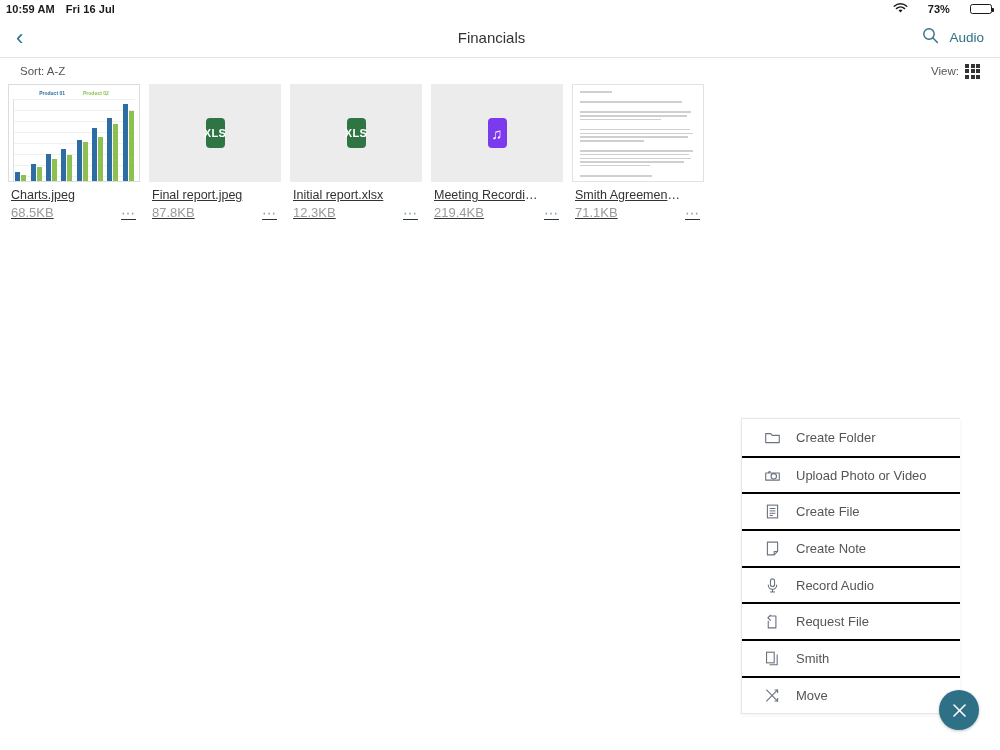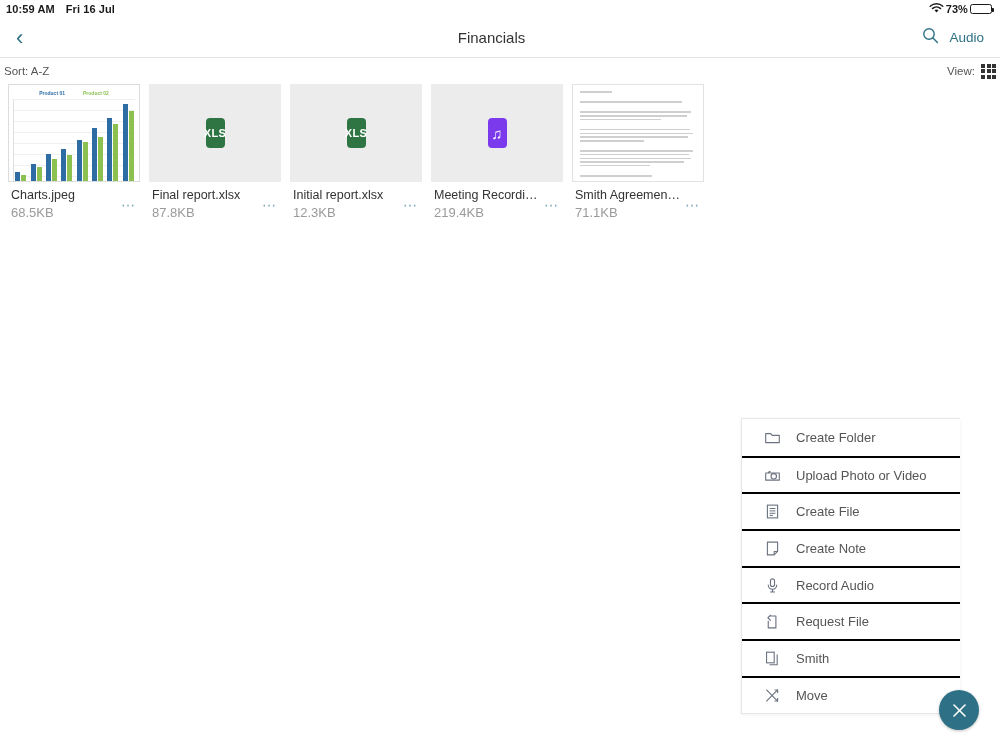--- a/index.html
+++ b/index.html
@@ -17,21 +17,21 @@
     display: flex;
     align-items: center;
     justify-content: space-between;
     padding: 0 8px 0 6px;
     font-size: 11px;
     font-weight: bold;
     color: #1a1a1a;
     letter-spacing: .1px;
   }
   .status-left { display: flex; align-items: center; gap: 11px; }
-  .status-right { display: flex; align-items: center; gap: 2px; }
+  .status-right { display: flex; align-items: center; gap: 20px; }
   .battery-shell {
     width: 22px; height: 10px;
     border: 1px solid #1a1a1a;
     border-radius: 2.5px;
     position: relative;
     padding: 1px;
   }
   .battery-shell::after {
     content: ""; position: absolute;
     right: -3px; top: 3px;
@@ -77,21 +77,21 @@
     font-size: 13.5px;
     color: #2e7186;
     cursor: pointer;
   }
 
   
   .toolbar {
     height: 26px;
     display: flex;
     align-items: center;
-    padding: 0 4px;
+    padding: 0 20px;
     font-size: 11.5px;
     color: #555;
   }
   .toolbar-right {
     margin-left: auto;
     display: flex;
     align-items: center;
     gap: 6px;
   }
   .grid-icon {
@@ -129,22 +129,23 @@
     color: #fff;
     font-size: 11px;
     font-weight: bold;
     letter-spacing: .4px;
   }
   .icon-tile.xls { background: #2f7544; }
   .icon-tile.audio { background: #7c3aed; font-size: 15px; }
 
   .meta {
     display: flex;
-    align-items: center;
+    align-items: flex-end;
     padding: 6px 2px 0 3px;
+    text-decoration: underline;
   }
   .meta-text { flex: 1; min-width: 0; }
   .fname {
     font-size: 12.5px;
     color: #333;
     white-space: nowrap;
     overflow: hidden;
     text-overflow: ellipsis;
   }
   .fsize { font-size: 13px; color: #9a9a9a; margin-top: 3px; }
@@ -339,21 +340,21 @@
       <div class="dots">⋯</div>
     </div>
   </div>
 
   <div class="file-cell">
     <div class="thumb">
       <div class="icon-tile xls">XLS</div>
     </div>
     <div class="meta">
       <div class="meta-text">
-        <div class="fname">Final report.xlsx</div>
+        <div class="fname">Final report.jpeg</div>
         <div class="fsize">87.8KB</div>
       </div>
       <div class="dots">⋯</div>
     </div>
   </div>
 
   <div class="file-cell">
     <div class="thumb">
       <div class="icon-tile xls">XLS</div>
     </div>

